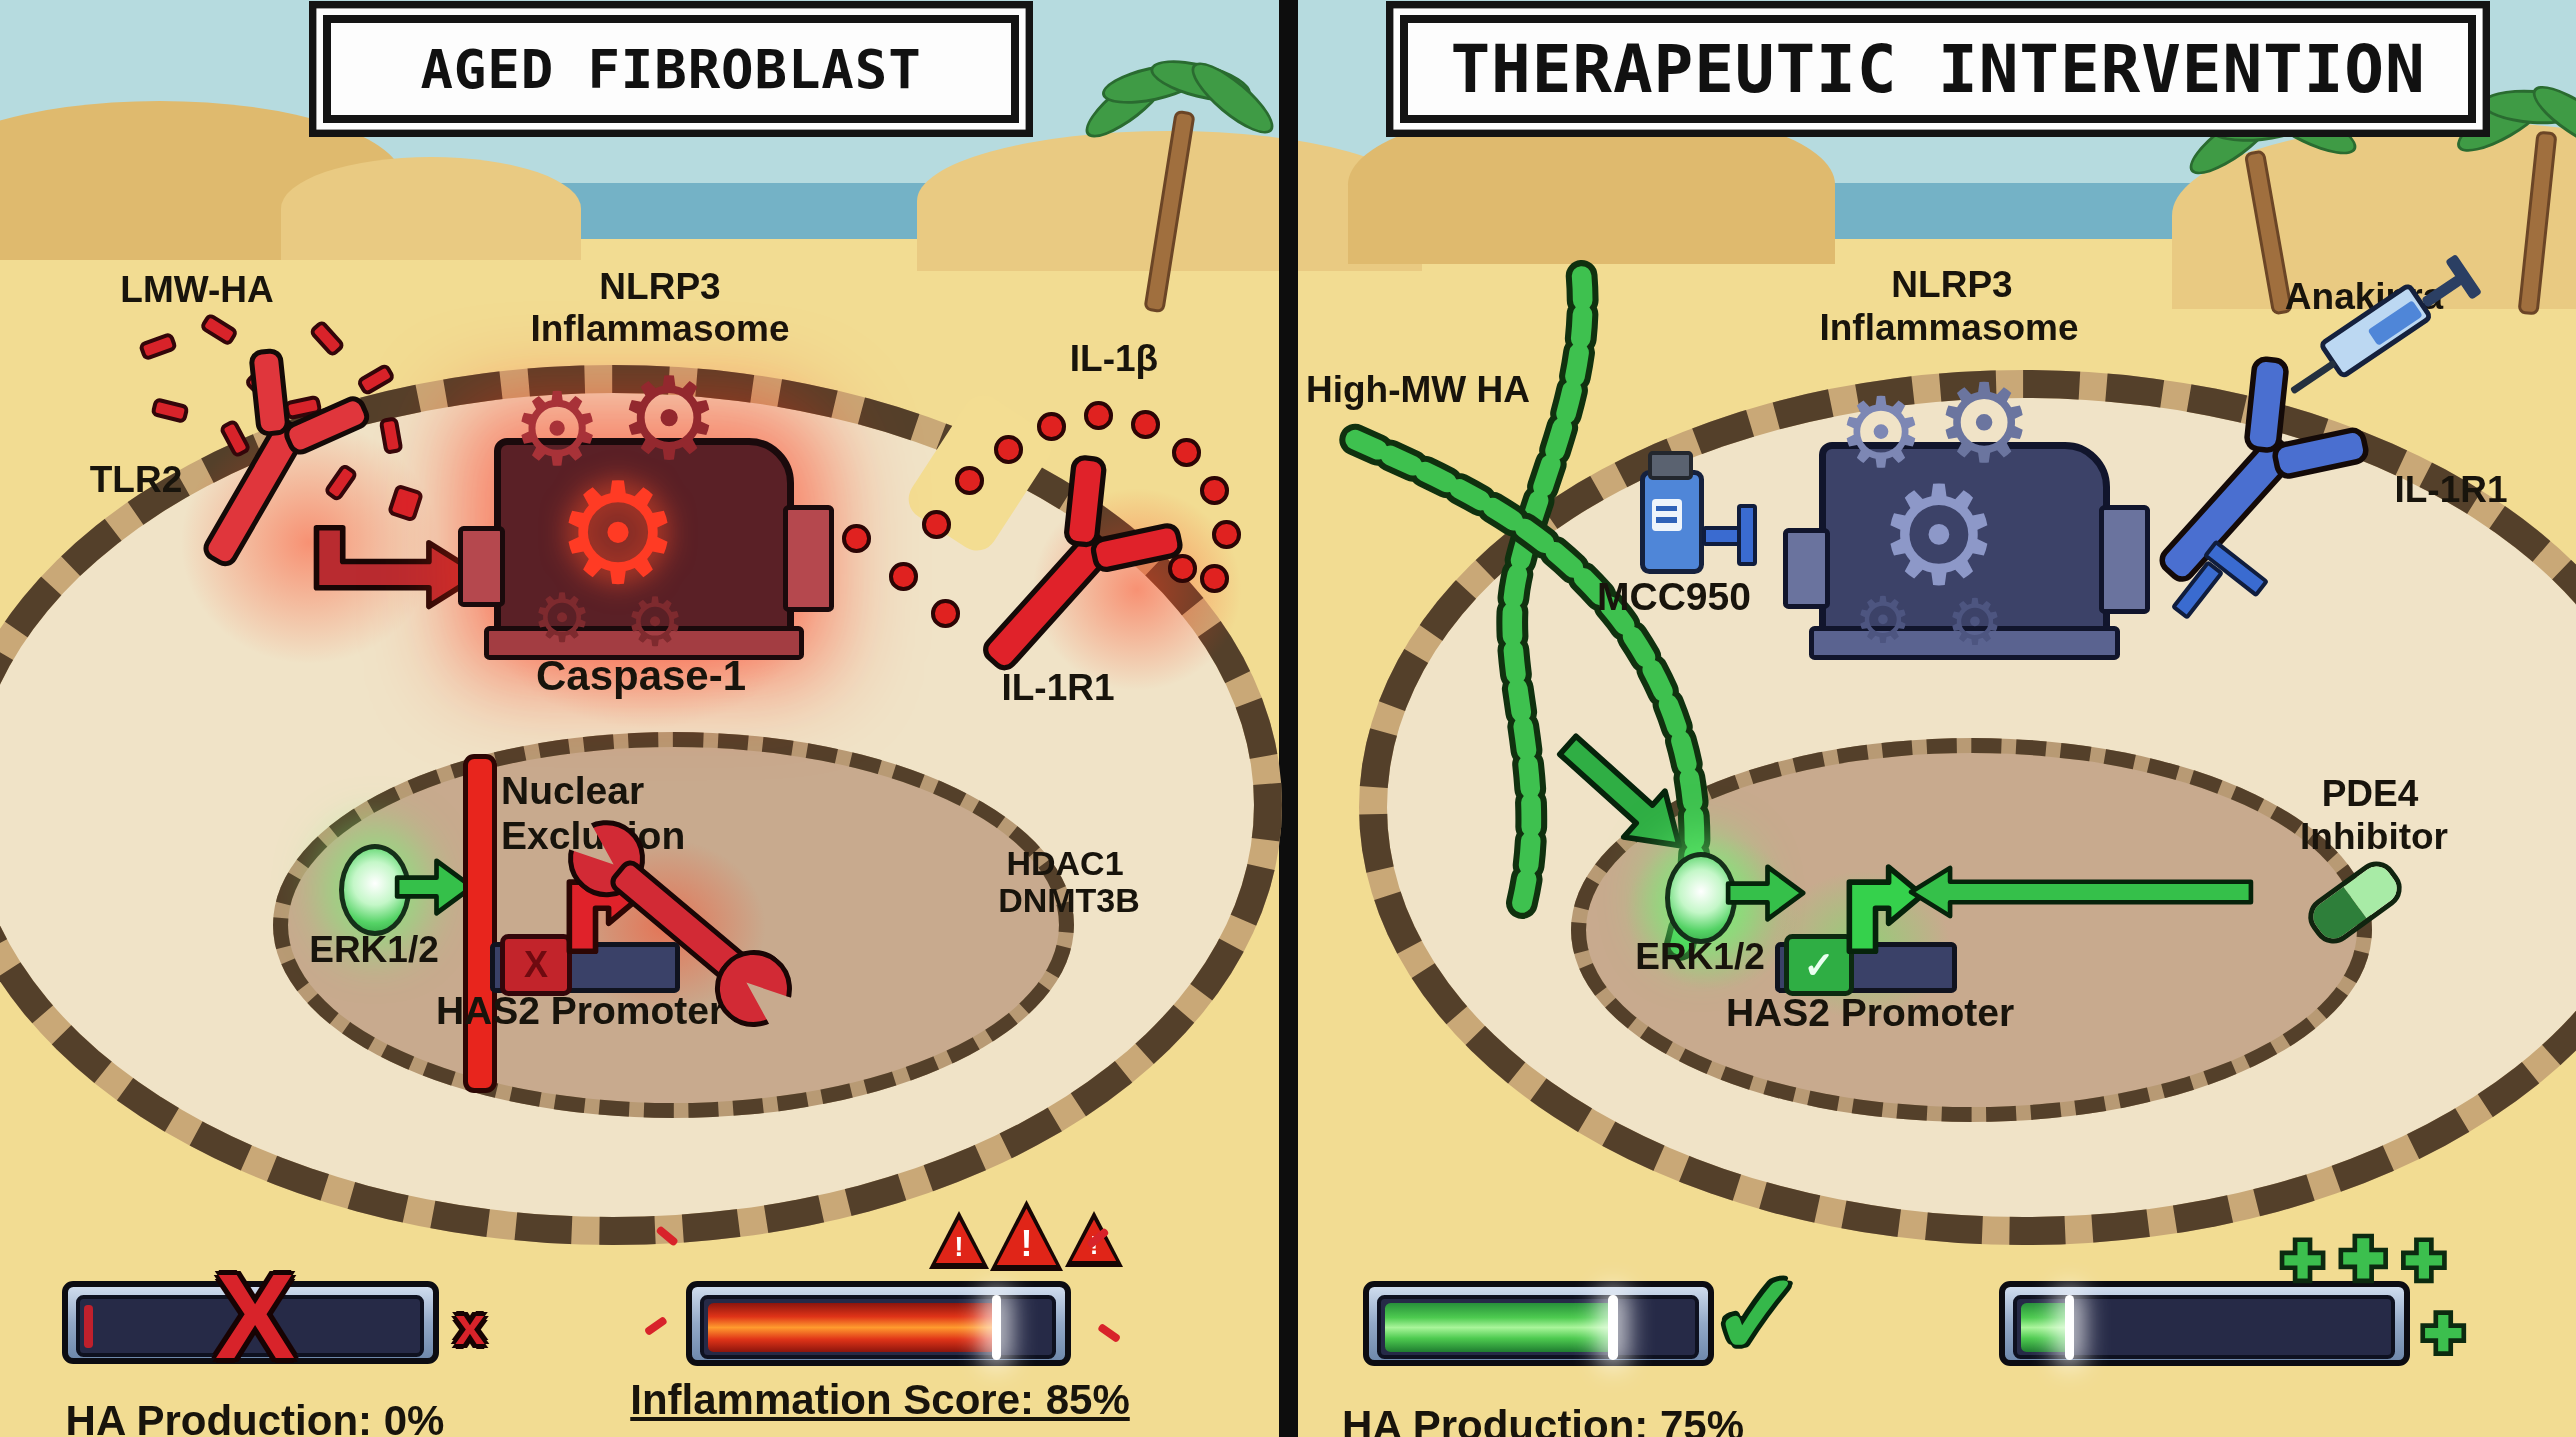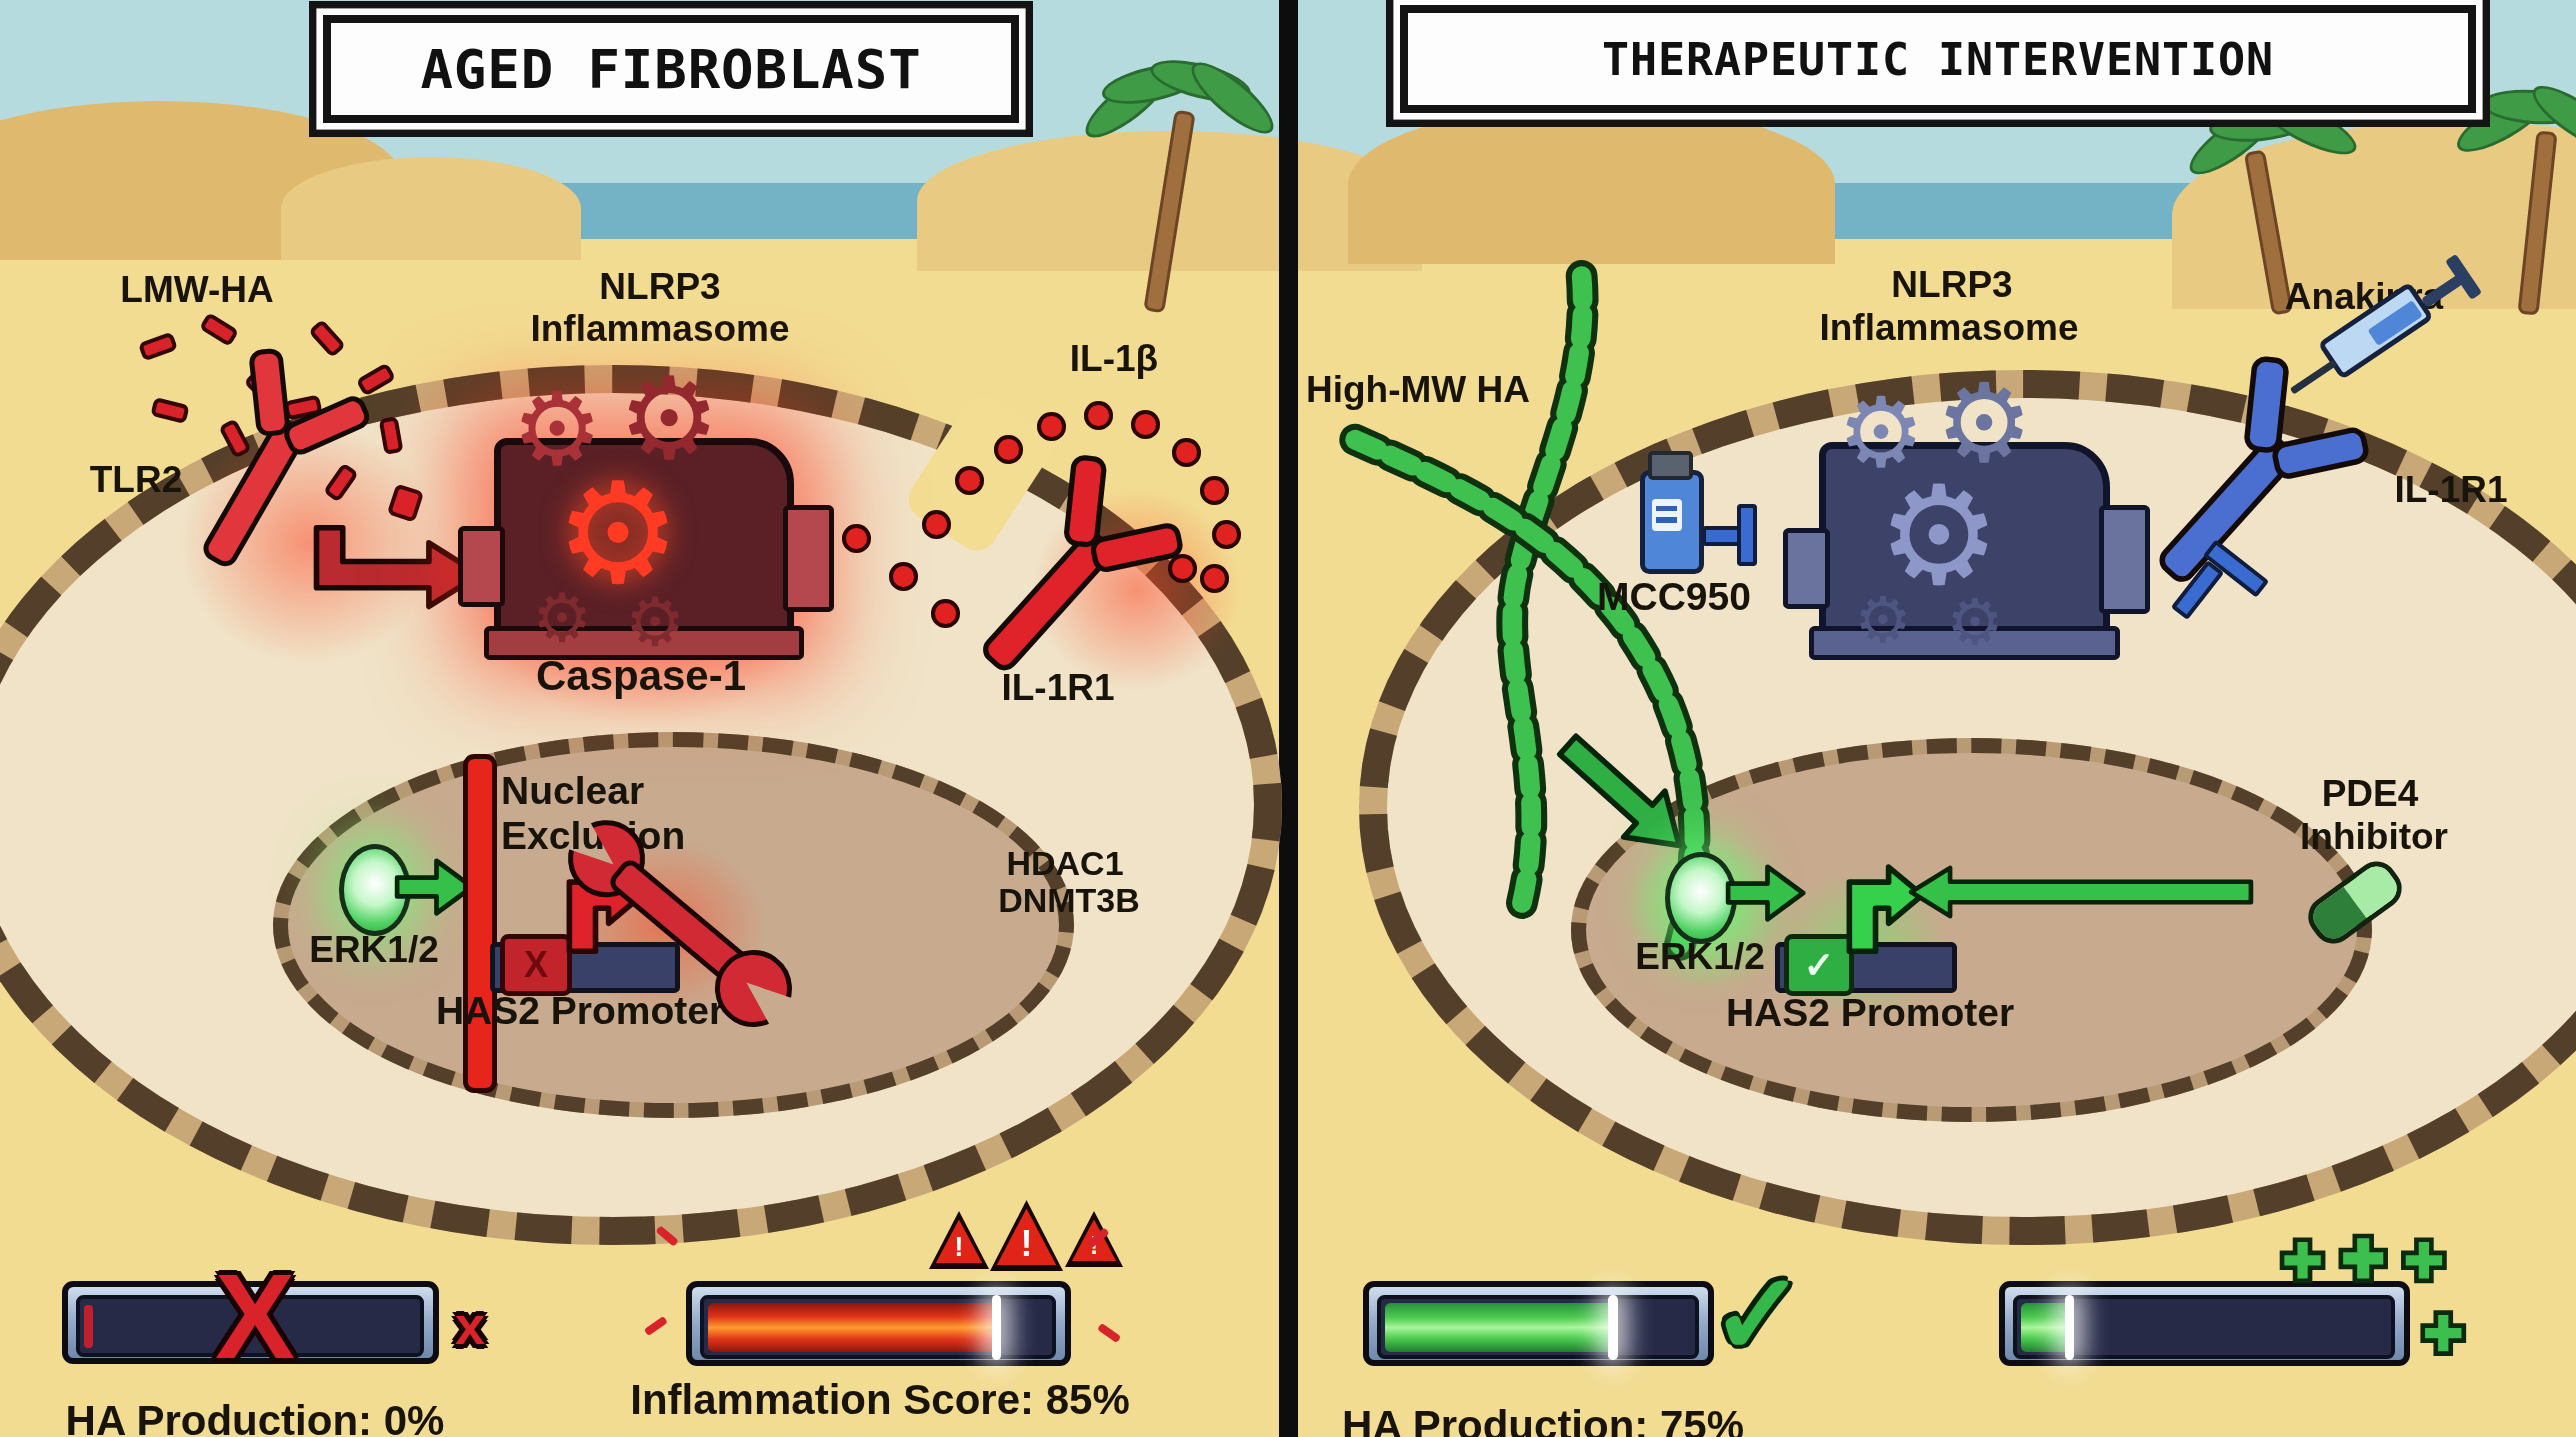--- a/index.html
+++ b/index.html
@@ -135,21 +135,21 @@
     <div class="palm-leaf" style="left:2451px;top:105px;transform:rotate(-30deg);"></div>
     <div class="palm-leaf" style="left:2482px;top:90px;transform:rotate(4deg);"></div>
     <div class="palm-leaf" style="left:2525px;top:101px;transform:rotate(34deg);"></div>
   </div>
 
   <div class="divider"></div>
 
   <div class="banner" style="left:323px;top:15px;width:680px;height:92px;font-size:54px;">
     <span>AGED FIBROBLAST</span>
   </div>
-  <div class="banner" style="left:1400px;top:5px;width:1060px;height:92px;font-size:45px;">
+  <div class="banner" style="left:1400px;top:15px;width:1060px;height:92px;font-size:66px;">
     <span>THERAPEUTIC INTERVENTION</span>
   </div>
 
   <div class="cell" style="left:-56px;top:365px;width:1282px;height:824px;"></div>
   <div class="glow" style="left:131px;top:374px;width:356px;height:337px;"></div>
   <div class="glow" style="left:403px;top:374px;width:487px;height:412px;"></div>
   <div class="glow" style="left:992px;top:449px;width:290px;height:281px;"></div>
   <div class="nucleus" style="left:273px;top:732px;width:771px;height:356px;"></div>
   <div class="glow" style="left:524px;top:805px;width:281px;height:243px;"></div>
 
@@ -272,21 +272,21 @@
     </div>
   <div class="warn" style="left:1065px;top:1211px;width:58px;height:56px;">
     <div class="in" style="font-size:26px;">
         <span>!</span>
       </div>
     </div>
   <div class="spark" style="left:655px;top:1232px;transform:rotate(40deg);"></div>
   <div class="spark" style="left:644px;top:1322px;transform:rotate(-35deg);"></div>
   <div class="spark" style="left:1086px;top:1234px;transform:rotate(-40deg);"></div>
   <div class="spark" style="left:1097px;top:1329px;transform:rotate(35deg);"></div>
-  <div class="statlabel" style="left:880px;top:1376px;">Inflammation Score: 85%</div>
+  <div class="statlabel" style="left:880px;top:1376px;text-decoration:underline;">Inflammation Score: 85%</div>
 
   <div class="cell" style="left:1359px;top:370px;width:1273px;height:819px;"></div>
   <div class="nucleus" style="left:1571px;top:738px;width:771px;height:354px;"></div>
   <div class="glow green" style="left:1591px;top:805px;width:243px;height:215px;"></div>
   <div class="glow green" style="left:1741px;top:842px;width:243px;height:206px;"></div>
 
   <div class="label" style="left:1418px;top:390px;">High-MW HA</div>
   <svg style="left:1329px;top:243px;" width="524" height="749" viewBox="0 0 560 800">
     <path d="M270,35 C280,160 220,260 200,360 C180,460 240,570 205,710" fill="none" stroke="#10310f" stroke-width="34" stroke-linecap="round" stroke-dasharray="26 15"></path>
     <path d="M270,35 C280,160 220,260 200,360 C180,460 240,570 205,710" fill="none" stroke="#3ec14f" stroke-width="21" stroke-linecap="round" stroke-dasharray="26 15"></path>

